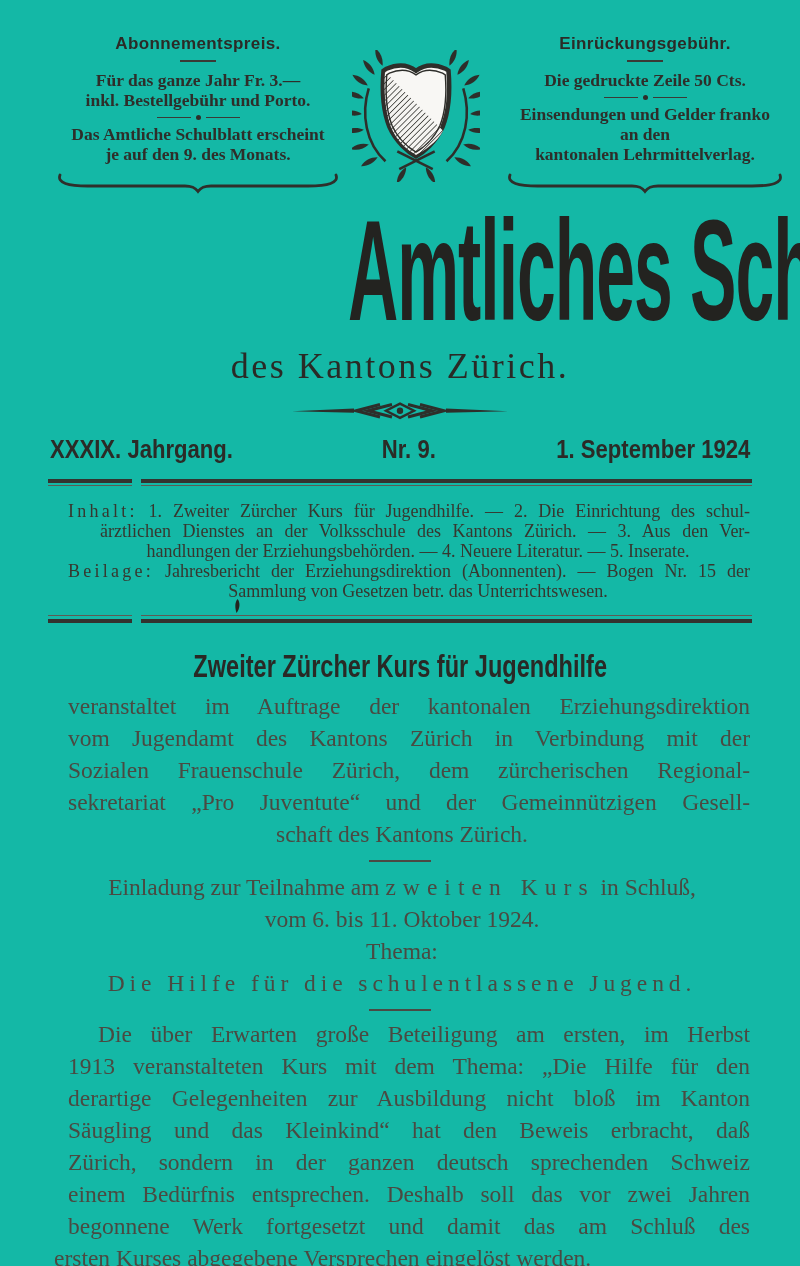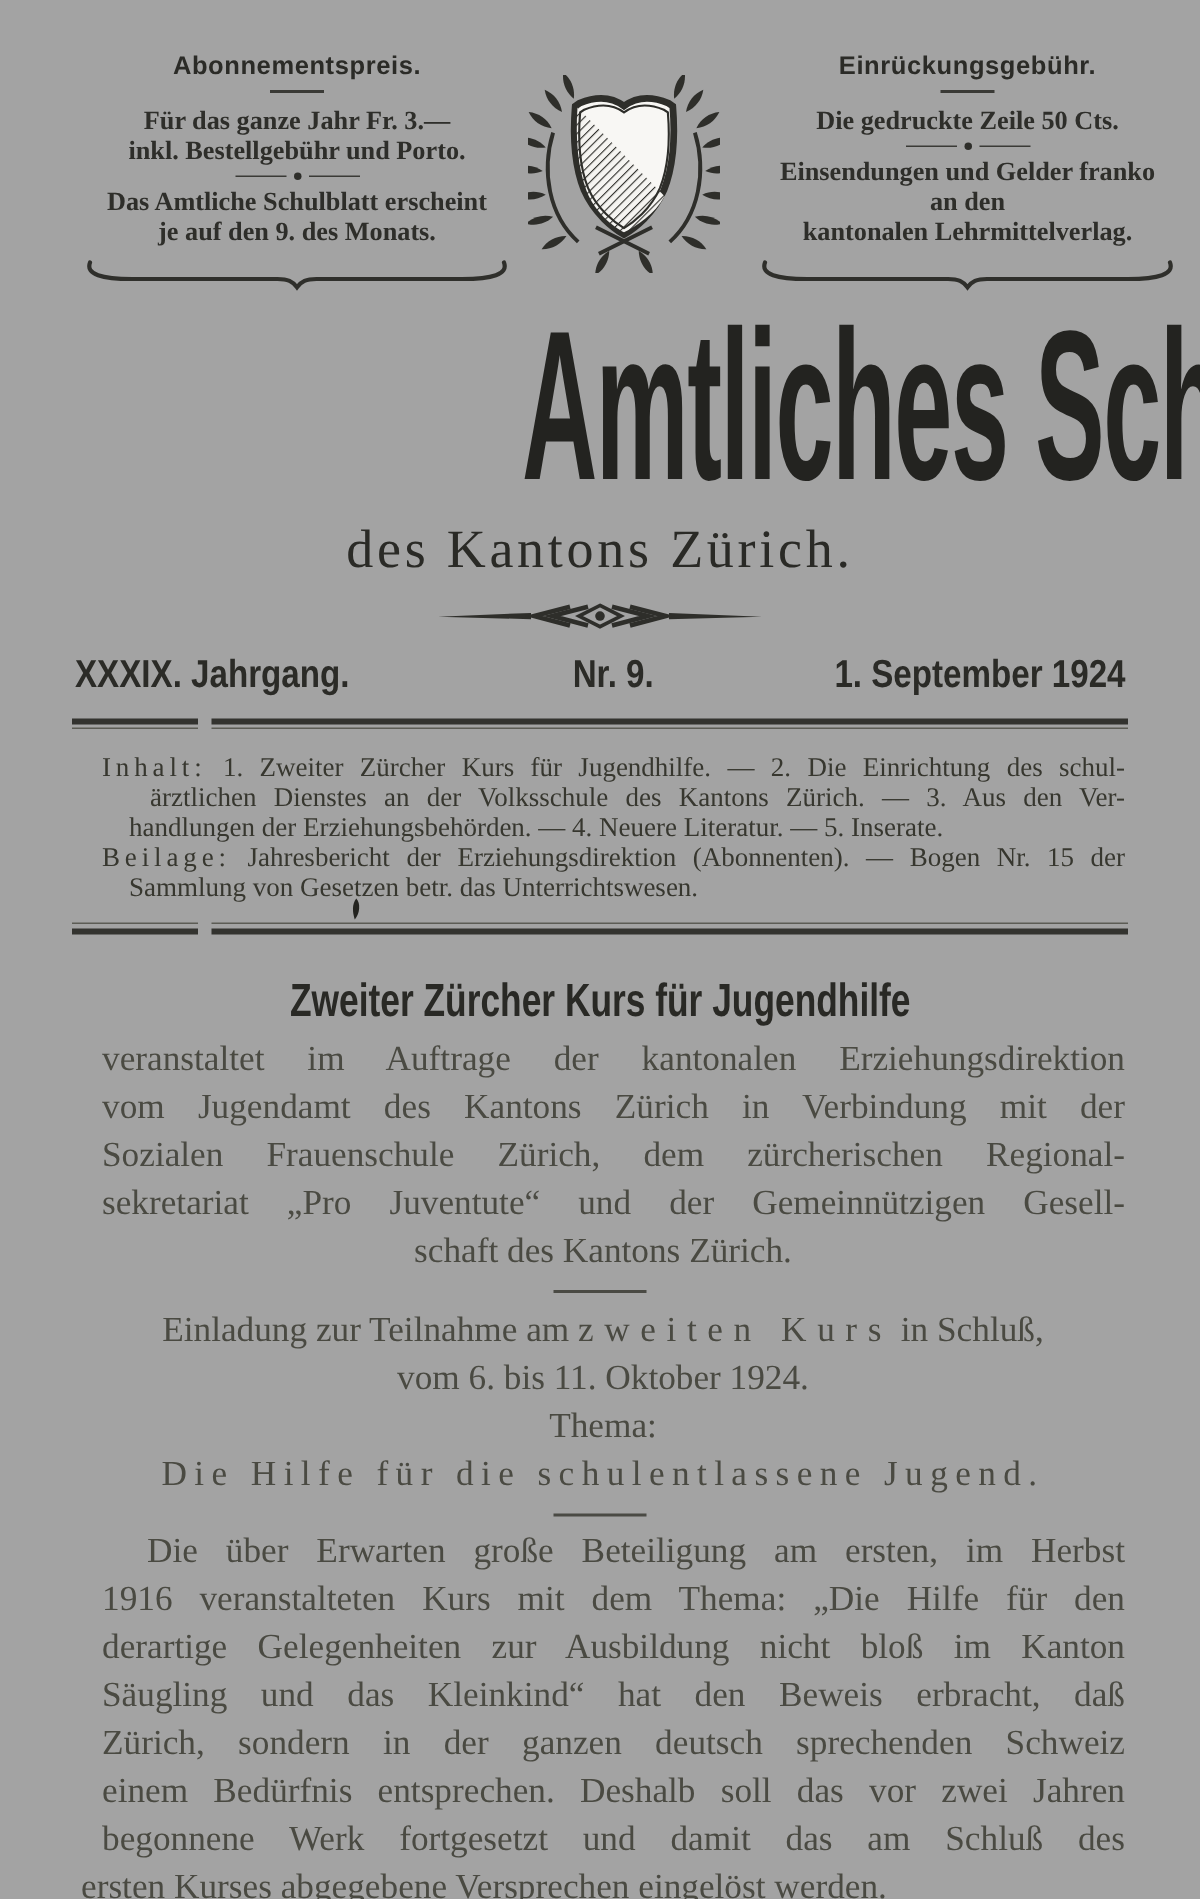--- a/index.html
+++ b/index.html
@@ -4,21 +4,21 @@
 <style>
   html,body{margin:0;padding:0;}
   body{
     width:800px;height:1266px;
     background:#fbfbfa;
     font-family:"Liberation Serif","DejaVu Serif",serif;
     overflow:hidden;
   }
   .page{
     position:relative;width:800px;height:1266px;
-    background:#a3a3a3;
+    background:#14b8a6;
     color:#2d2d2a;
     overflow:hidden;
   }
   
   .masthead{
     display:grid;
     grid-template-columns:308px 1fr 330px;
     padding:34px 42px 0 44px;
     align-items:start;
   }
@@ -65,21 +65,21 @@
   .issue-row .date{transform:scaleX(.85);transform-origin:right;}
   
   .rule{display:flex;gap:9px;margin:14px 48px 0;}
   .rule .seg1{width:84px;}
   .rule .seg2{flex:1;}
   .rule.thick-thin .seg1,.rule.thick-thin .seg2{height:7px;border-top:4px solid #33332f;border-bottom:1.4px solid #5c5c55;box-sizing:border-box;}
   .rule.thin-thick .seg1,.rule.thin-thick .seg2{height:8px;border-top:1.4px solid #5c5c55;border-bottom:4.5px solid #33332f;box-sizing:border-box;}
   
   .inhalt{margin:15px 50px 0 54px;font-size:18px;line-height:20px;color:#37372f;}
   .inhalt .lbl{letter-spacing:.18em;}
-  .inhalt .indent{padding-left:32px;}
+  .inhalt .indent{padding-left:32px;text-align:center;}
   .j{text-align:justify;text-align-last:justify;margin-left:14px;}
   .ink-mark{position:absolute;left:232px;top:598px;}
   
   .article-heading{
     margin:26px 0 0;height:34px;
     display:flex;justify-content:center;align-items:flex-start;white-space:nowrap;
   }
   .article-heading span{
     font-family:"Liberation Sans","DejaVu Sans",sans-serif;
     font-weight:bold;font-size:31px;color:#292925;
@@ -247,21 +247,21 @@
     <div class="center"><span>Einladung zur Teilnahme am </span><span class="sp">zweiten Kurs</span><span> in Schluß,</span></div>
     <div class="center">vom 6. bis 11. Oktober 1924.</div>
     <div class="center">Thema:</div>
     <div class="center sp2">Die Hilfe für die schulentlassene Jugend.</div>
   </section>
 
   <div class="small-divider"></div>
 
   <section class="para">
     <div class="j ind">Die über Erwarten große Beteiligung am ersten, im Herbst</div>
-    <div class="j">1916 veranstalteten Kurs mit dem Thema: „Die Hilfe für den</div>
+    <div class="j">1913 veranstalteten Kurs mit dem Thema: „Die Hilfe für den</div>
     <div class="j">derartige Gelegenheiten zur Ausbildung nicht bloß im Kanton</div>
     <div class="j">Säugling und das Kleinkind“ hat den Beweis erbracht, daß</div>
     <div class="j">Zürich, sondern in der ganzen deutsch sprechenden Schweiz</div>
     <div class="j">einem Bedürfnis entsprechen. Deshalb soll das vor zwei Jahren</div>
     <div class="j">begonnene Werk fortgesetzt und damit das am Schluß des</div>
     <div class="left">ersten Kurses abgegebene Versprechen eingelöst werden.</div>
   </section>
 
 </div>
 

